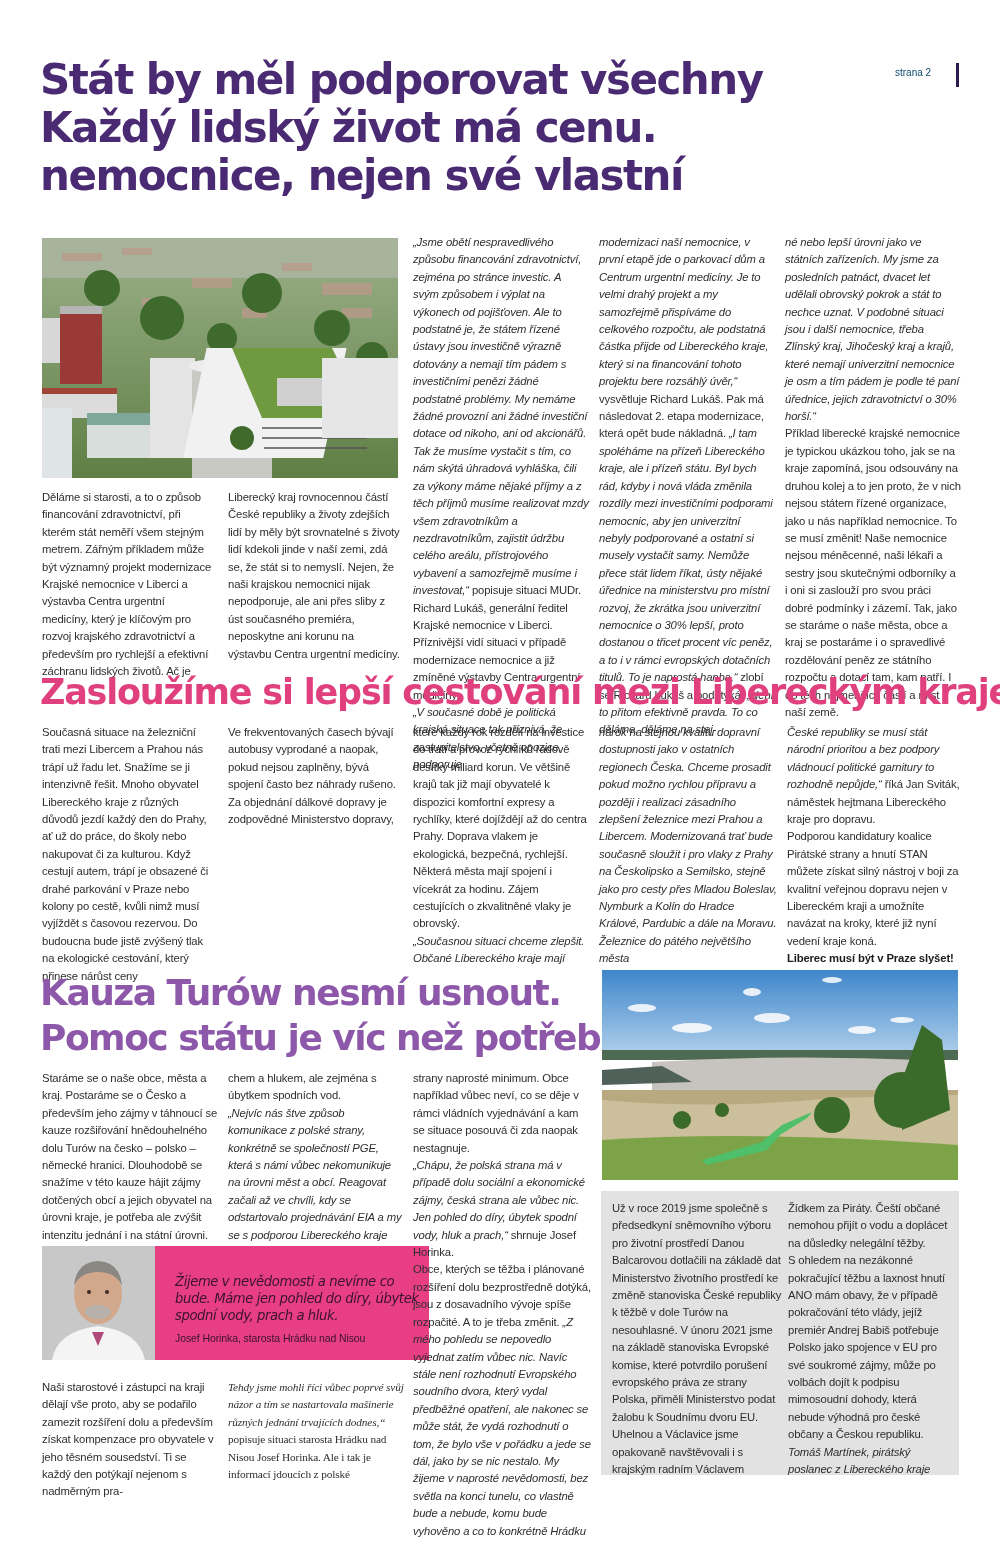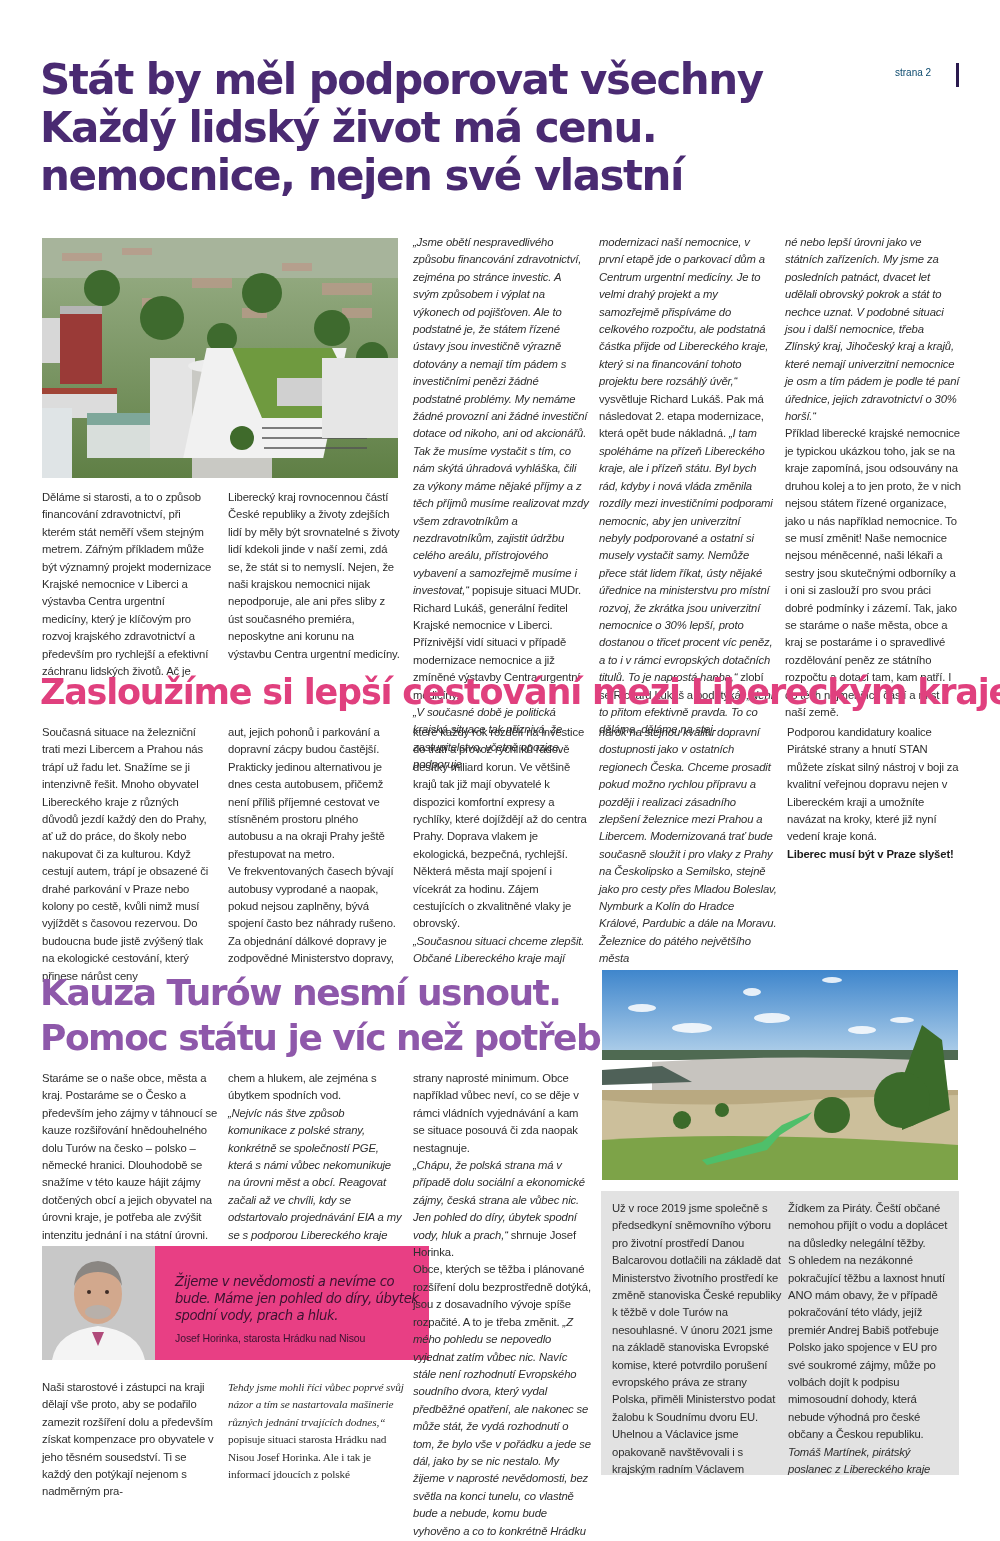--- a/index.html
+++ b/index.html
@@ -117,32 +117,32 @@
   <p><i>né nebo lepší úrovni jako ve státních zařízeních. My jsme za posledních patnáct, dvacet let udělali obrovský pokrok a stát to nechce uznat. V podobné situaci jsou i další nemocnice, třeba Zlínský kraj, Jihočeský kraj a krajů, které nemají univerzitní nemocnice je osm a tím pádem je podle té paní úřednice, jejich zdravotnictví o 30% horší.“</i></p>
   <p>Příklad liberecké krajské nemocnice je typickou ukázkou toho, jak se na kraje zapomíná, jsou odsouvány na druhou kolej a to jen proto, že v nich nejsou státem řízené organizace, jako u nás například nemocnice. To se musí změnit! Naše nemocnice nejsou méněcenné, naši lékaři a sestry jsou skutečnými odborníky a i oni si zaslouží pro svou práci dobré podmínky i zázemí. Tak, jako se staráme o naše města, obce a kraj se postaráme i o spravedlivé rozdělování peněz ze státního rozpočtu a dotací tam, kam patří. I do těch nejmenších částí a míst naší země.</p>
 </div>
 
 <h2 class="abs headline h2">Zasloužíme si lepší cestování mezi Libereckým krajem a Prahou</h2>
 
 <div class="abs col" style="left:42px; top:724px; width:172px;">
   <p>Současná situace na železniční trati mezi Libercem a Prahou nás trápí už řadu let. Snažíme se ji intenzivně řešit. Mnoho obyvatel Libereckého kraje z různých důvodů jezdí každý den do Prahy, ať už do práce, do školy nebo nakupovat či za kulturou. Když cestují autem, trápí je obsazené či drahé parkování v Praze nebo kolony po cestě, kvůli nimž musí vyjíždět s časovou rezervou. Do budoucna bude jistě zvýšený tlak na ekologické cestování, který přinese nárůst ceny</p>
 </div>
 <div class="abs col" style="left:228px; top:724px; width:176px;">
-  <p>aut, jejich pohonů i parkování a dopravní zácpy budou častější. Prakticky jedinou alternativou je dnes cesta autobusem, přičemž není příliš příjemné cestovat ve stísněném prostoru plného autobusu a na okraji Prahy ještě přestupovat na metro.</p>
   <p>Ve frekventovaných časech bývají autobusy vyprodané a naopak, pokud nejsou zaplněny, bývá spojení často bez náhrady rušeno.</p>
   <p>Za objednání dálkové dopravy je zodpovědné Ministerstvo dopravy,</p>
 </div>
 <div class="abs col" style="left:413px; top:724px; width:176px;">
   <p>které každý rok rozdělí na investice do tratí a provoz rychlíků řádově desítky miliard korun. Ve většině krajů tak již mají obyvatelé k dispozici komfortní expresy a rychlíky, které dojíždějí až do centra Prahy. Doprava vlakem je ekologická, bezpečná, rychlejší. Některá města mají spojení i vícekrát za hodinu. Zájem cestujících o zkvalitněné vlaky je obrovský.</p>
   <p><i>„Současnou situaci chceme zlepšit. Občané Libereckého kraje mají</i></p>
 </div>
 <div class="abs col" style="left:599px; top:724px; width:178px;">
   <p><i>nárok na stejnou kvalitu dopravní dostupnosti jako v ostatních regionech Česka. Chceme prosadit pokud možno rychlou přípravu a později i realizaci zásadního zlepšení železnice mezi Prahou a Libercem. Modernizovaná trať bude současně sloužit i pro vlaky z Prahy na Českolipsko a Semilsko, stejně jako pro cesty přes Mladou Boleslav, Nymburk a Kolín do Hradce Králové, Pardubic a dále na Moravu. Železnice do pátého největšího města</i></p>
 </div>
 <div class="abs col" style="left:787px; top:724px; width:176px;">
+  <p><i>České republiky se musí stát národní prioritou a bez podpory vládnoucí politické garnitury to rozhodně nepůjde,“</i><span> říká Jan Sviták, náměstek hejtmana Libereckého kraje pro dopravu.</span></p>
   <p>Podporou kandidatury koalice Pirátské strany a hnutí STAN můžete získat silný nástroj v boji za kvalitní veřejnou dopravu nejen v Libereckém kraji a umožníte navázat na kroky, které již nyní vedení kraje koná.</p>
   <p><b>Liberec musí být v Praze slyšet!</b></p>
 </div>
 
 <h2 class="abs headline h3">
   <span>Kauza Turów nesmí usnout.</span>
   <span>Pomoc státu je víc než potřebná</span>
 </h2>
 
 <div class="abs col" style="left:42px; top:1070px; width:176px;">

